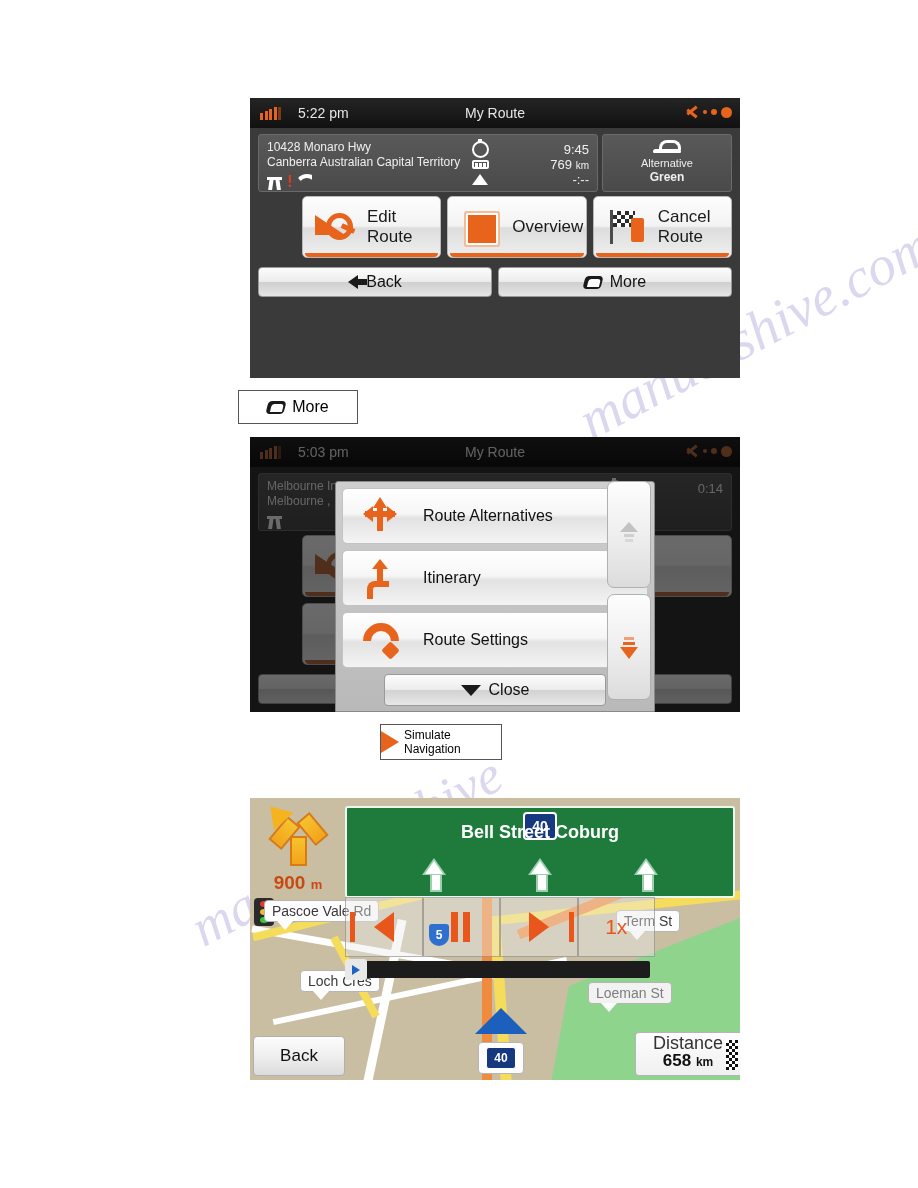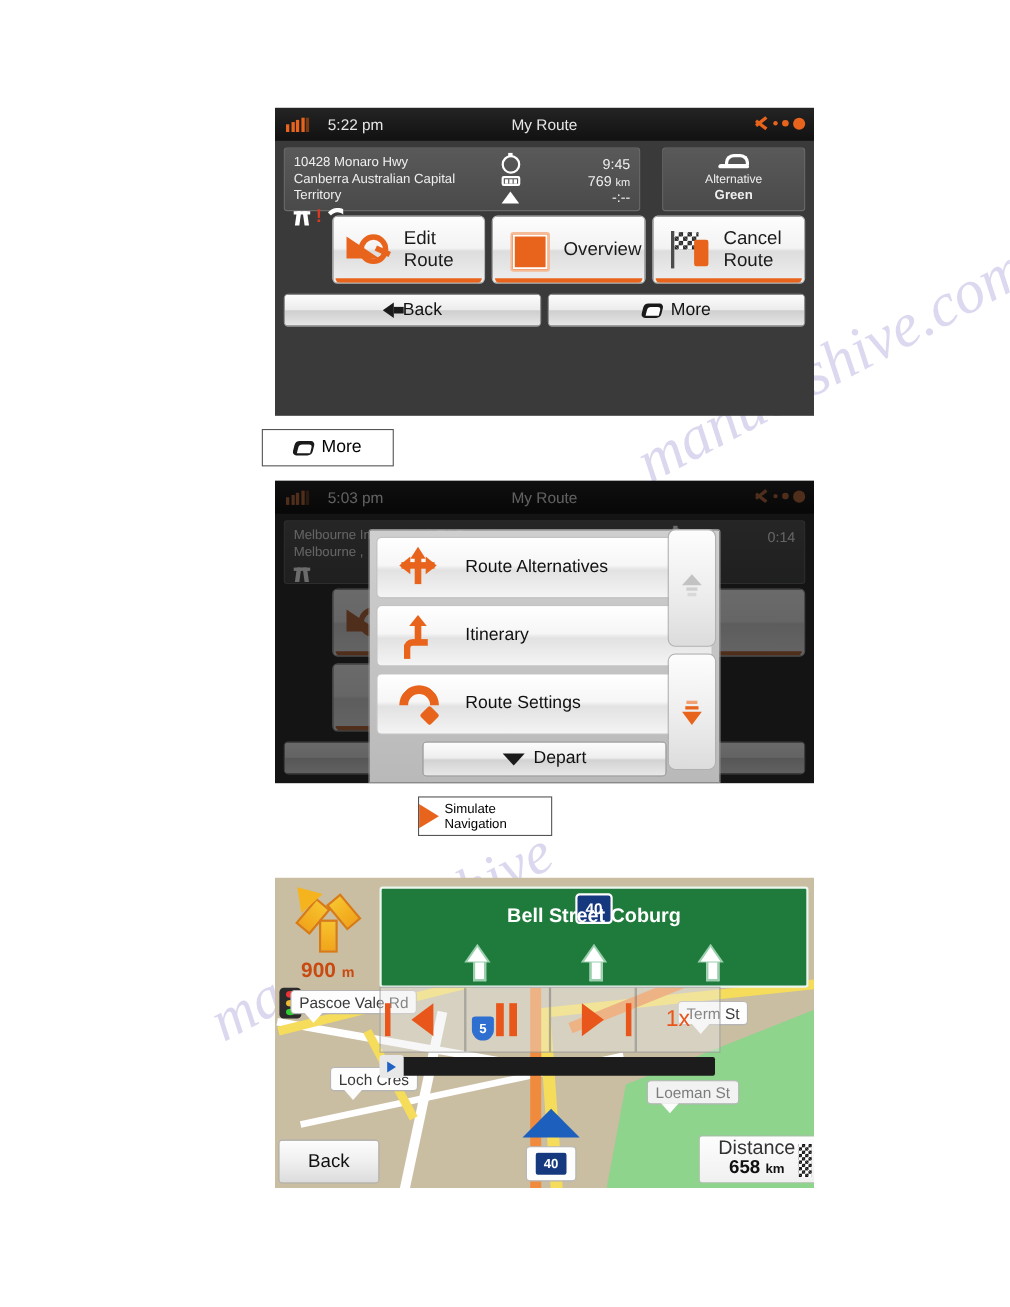--- a/index.html
+++ b/index.html
@@ -31,21 +31,21 @@
   .tb-time{position:absolute;left:48px;color:#e6e6e6;font-size:14px;}
   .tb-title{width:100%;text-align:center;color:#e6e6e6;font-size:14px;}
   .tb-right{position:absolute;right:8px;top:7px;display:flex;align-items:center;gap:4px;}
   .sat{width:14px;height:14px;position:relative;}
   .sat:before,.sat:after{content:"";position:absolute;background:#e8641c;}
   .sat:before{width:12px;height:3px;left:1px;top:4px;transform:rotate(-38deg);}
   .sat:after{width:12px;height:3px;left:1px;top:7px;transform:rotate(38deg);}
   .dot{border-radius:50%;background:#e8641c;}
   .d1{width:4px;height:4px}.d2{width:6px;height:6px}.d3{width:11px;height:11px}
 
-  .infowrap{display:flex;gap:20px;padding:6px 8px 4px 8px;}
+  .infowrap{display:flex;gap:4px;padding:6px 8px 4px 8px;}
   .infobox{flex:1;background:linear-gradient(#595959,#4a4a4a);
            border:1px solid #6a6a6a;border-radius:3px;position:relative;
            padding:5px 8px;height:58px;box-sizing:border-box;display:flex;}
   .info-left{flex:1;color:#efefef;}
   .info-addr1{font-size:12px;line-height:15px;}
   .info-addr2{font-size:12px;line-height:15px;}
   .info-icons{display:flex;gap:5px;margin-top:2px;align-items:flex-end;height:18px;}
   .ic-mway{width:15px;height:16px;position:relative;}
   .ic-mway:before{content:"";position:absolute;left:0;top:3px;width:15px;height:2.5px;background:#fff;}
   .ic-mway i{position:absolute;bottom:0;width:4px;height:13px;background:#fff;}
@@ -500,21 +500,21 @@
       <span class="gl">
         <span class="i-set">
             <span class="c"></span>
             <span class="w"></span>
           </span>
       </span>
       <span class="lbl">Route Settings</span>
     </div>
     <div class="pclose">
       <span class="chev-d"></span>
-      <span>Depart</span>
+      <span>Close</span>
     </div>
   </div>
 
   <div class="scrollcol">
     <div class="sbtn">
       <span class="updown up-g">
           <span class="hd"></span>
           <span class="b1"></span>
           <span class="b2"></span>
         </span>

